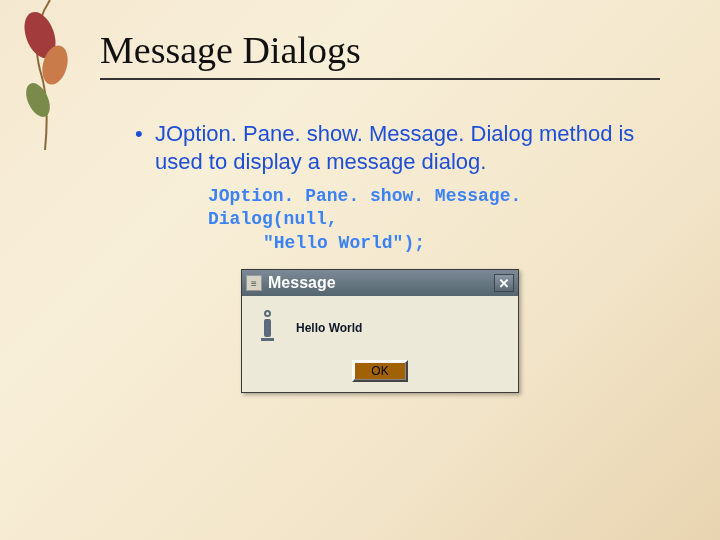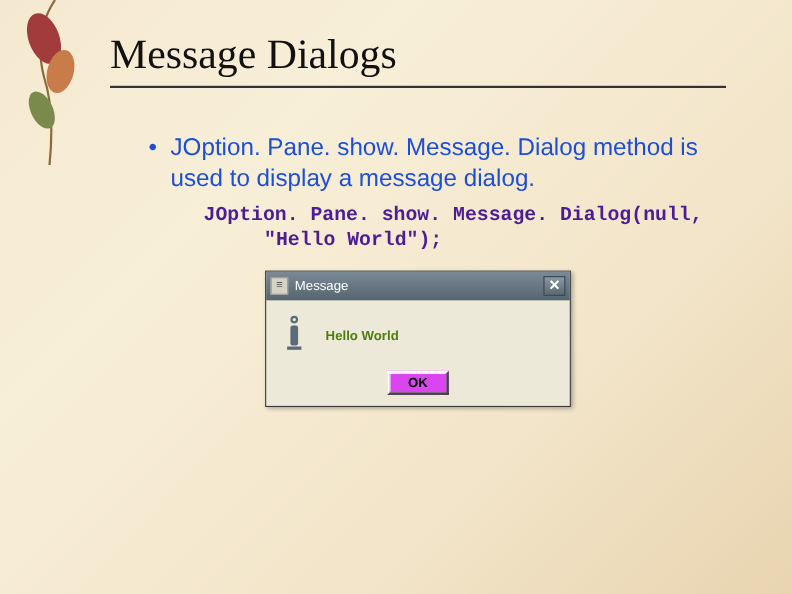--- a/index.html
+++ b/index.html
@@ -47,22 +47,22 @@
     content: "•";
     position: absolute;
     left: 0;
     top: 0;
     font-size: 22px;
   }
   .code-block {
     font-family: "Courier New", Courier, monospace;
     font-size: 18px;
     font-weight: bold;
-    color: #4c1d95;
-    margin: 8px 0 14px 50px;
+    color: #3b82f6;
+    margin: 8px 0 14px 73px;
     line-height: 1.3;
   }
   .code-line2 { padding-left: 55px; }
   .dialog-wrap {
     margin: 8px auto 0;
     width: 278px;
   }
   .win {
     width: 278px;
     background: #ece9d8;
@@ -82,22 +82,22 @@
     background: #d6d2c4;
     border: 1px solid #999;
     display: flex;
     align-items: center;
     justify-content: center;
     font-size: 10px;
     color: #555;
   }
   .ttext {
     color: #fff;
-    font-size: 12px;
-    font-weight: normal;
+    font-size: 16px;
+    font-weight: bold;
     flex: 1;
   }
   .closebtn {
     width: 20px; height: 18px;
     background: linear-gradient(180deg, #8b98a4, #5a6872);
     border: 1px solid #3a4750;
     color: #fff;
     font-size: 13px;
     font-weight: bold;
     display: flex;
@@ -132,33 +132,33 @@
   }
   .info-base {
     width: 13px;
     height: 3px;
     background: #5a6a7a;
     margin-top: 1px;
   }
   .msg {
     font-size: 12px;
     font-weight: bold;
-    color: #4d7c0f;
+    color: #0f172a;
   }
   .btnrow {
     display: flex;
     justify-content: center;
     padding: 4px 0 10px;
   }
   .okbtn {
     min-width: 56px;
     padding: 2px 10px;
     font-size: 12px;
-    font-weight: bold;
-    background: #d946ef;
+    font-weight: normal;
+    background: #a16207;
     border: 2px solid #444;
     border-top-color: #fff;
     border-left-color: #fff;
     box-shadow: inset -1px -1px 0 #888, inset 1px 1px 0 #f5f5f5;
     cursor: pointer;
   }
 </style>
 </head>
 <body>
 

